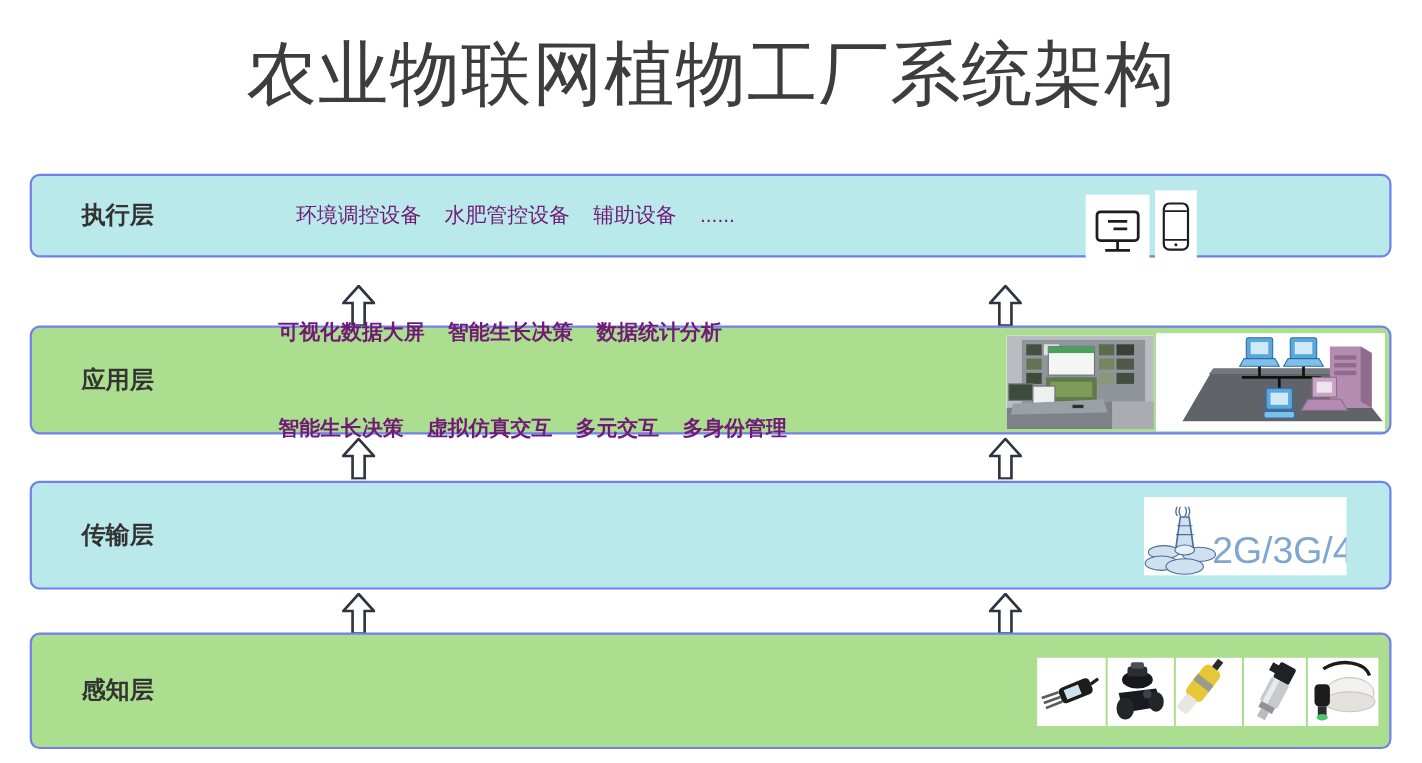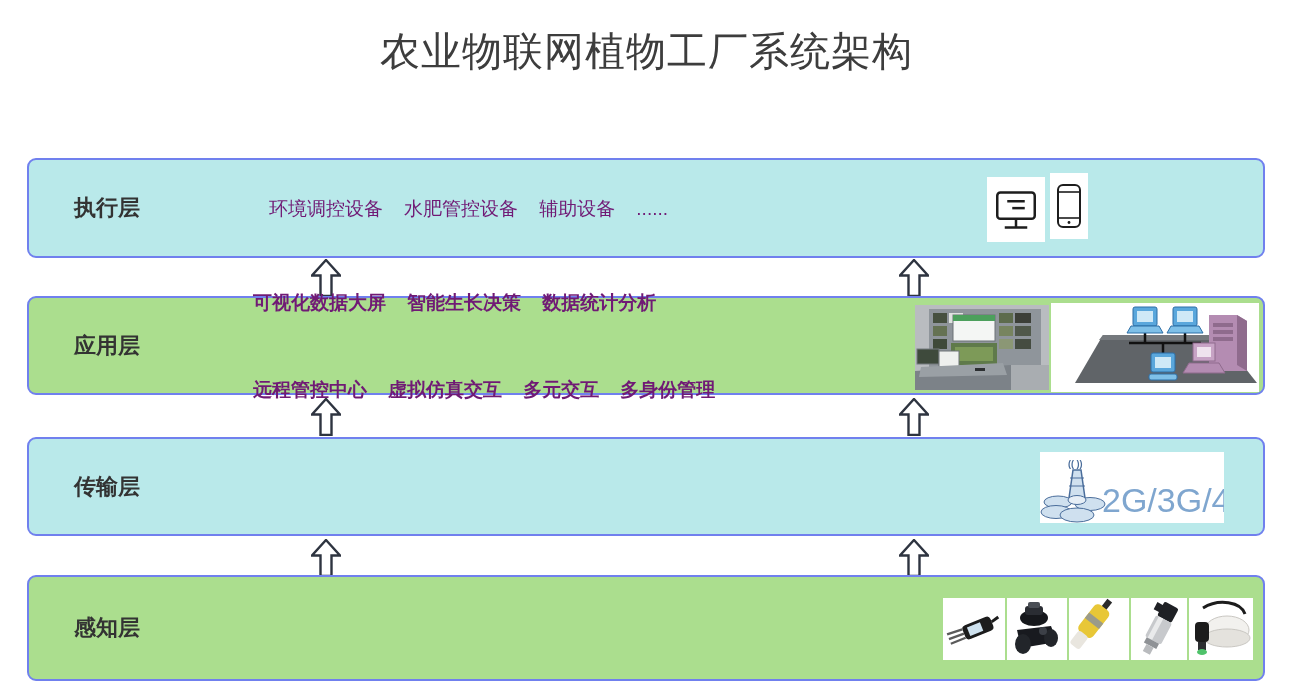--- a/index.html
+++ b/index.html
@@ -1,21 +1,21 @@
 <!DOCTYPE html>
 <html><head>
 <meta charset="utf-8">
 <style>
   * { margin:0; padding:0; box-sizing:border-box; }
   html,body { background:#ffffff; }
   body { font-family:"Liberation Sans","DejaVu Sans",sans-serif; color:#3f3f3f; }
   .canvas { position:relative; width:1293px; height:694px; background:#fff; overflow:hidden; }
 
   .title { position:absolute; left:0; top:24px; width:100%; text-align:center;
-           font-size:40px; font-weight:500; letter-spacing:1px; color:#3d3d3d; }
+           font-size:64px; font-weight:500; letter-spacing:1px; color:#3d3d3d; }
 
   .layer { position:absolute; left:27px; width:1238px; border:2px solid #7080ee;
            border-radius:9px; }
   .layer.cyan  { background:#b9e9ea; }
   .layer.green { background:#abde8e; }
   .layer-label { position:absolute; left:45px; top:50%; transform:translateY(-50%);
                  font-size:22px; font-weight:bold; color:#333; }
   .layer-text { position:absolute; top:50%; transform:translateY(-50%);
                 font-size:19px; color:#701a75; text-align:left; white-space:pre-wrap;
                 line-height:29px; }
@@ -29,21 +29,21 @@
 
   svg { display:block; }
 </style>
 </head>
 <body>
 
 <div class="canvas">
 
   <div class="title">农业物联网植物工厂系统架构</div>
 
-  <div class="layer cyan" style="top:158px; height:100px;">
+  <div class="layer cyan" style="top:158px; height:76px;">
     <div class="layer-label">执行层</div>
     <div class="layer-text" style="left:240px; width:820px;">环境调控设备    水肥管控设备    辅助设备    ......</div>
     <div class="media" style="left:958px; top:17px; width:58px; height:65px;">
       <svg width="50" height="50" viewBox="0 0 40 40">
         <rect x="5" y="6" width="30" height="21" rx="2.5" fill="none" stroke="#1d1d1d" stroke-width="2"></rect>
         <line x1="13" y1="13" x2="27" y2="13" stroke="#1d1d1d" stroke-width="2"></line>
         <line x1="17" y1="18.5" x2="27" y2="18.5" stroke="#1d1d1d" stroke-width="2"></line>
         <line x1="20" y1="27" x2="20" y2="34" stroke="#1d1d1d" stroke-width="2"></line>
         <line x1="11" y1="34" x2="29" y2="34" stroke="#1d1d1d" stroke-width="2"></line>
       </svg>
@@ -66,21 +66,21 @@
   <div class="arrow" style="left:899px; top:259px;">
     <svg width="30" height="38" viewBox="0 0 30 38">
         <path d="M15 1 L29 16.5 L20.5 16.5 L20.5 37 L9.5 37 L9.5 16.5 L1 16.5 Z" fill="#ffffff" stroke="#2e3440" stroke-width="2.4" stroke-linejoin="miter"></path>
       </svg>
   </div>
 
   <div class="layer green" style="top:296px; height:99px;">
     <div class="layer-label">应用层</div>
     <div class="layer-text" style="left:224px; width:800px;font-weight:bold;">
       <div>可视化数据大屏    智能生长决策    数据统计分析</div>
-      <div>远程管控中心    虚拟仿真交互    多元交互    多身份管理</div>
+      <div>智能生长决策    虚拟仿真交互    多元交互    多身份管理</div>
     </div>
     <div class="media" style="left:886px; top:7px; width:134px; height:85px;">
       <svg width="134" height="85" viewBox="0 0 134 85">
         <rect x="0" y="0" width="134" height="85" fill="#b9bcc0"></rect>
         <rect x="14" y="4" width="112" height="58" fill="#8f959b"></rect>
         <rect x="18" y="8" width="14" height="10" fill="#46503f"></rect>
           <rect x="34" y="8" width="14" height="10" fill="#dfe2df"></rect>
         <rect x="84" y="8" width="14" height="10" fill="#5d6b4c"></rect>
           <rect x="100" y="8" width="16" height="10" fill="#3c3f38"></rect>
         <rect x="18" y="21" width="14" height="10" fill="#657253"></rect>

